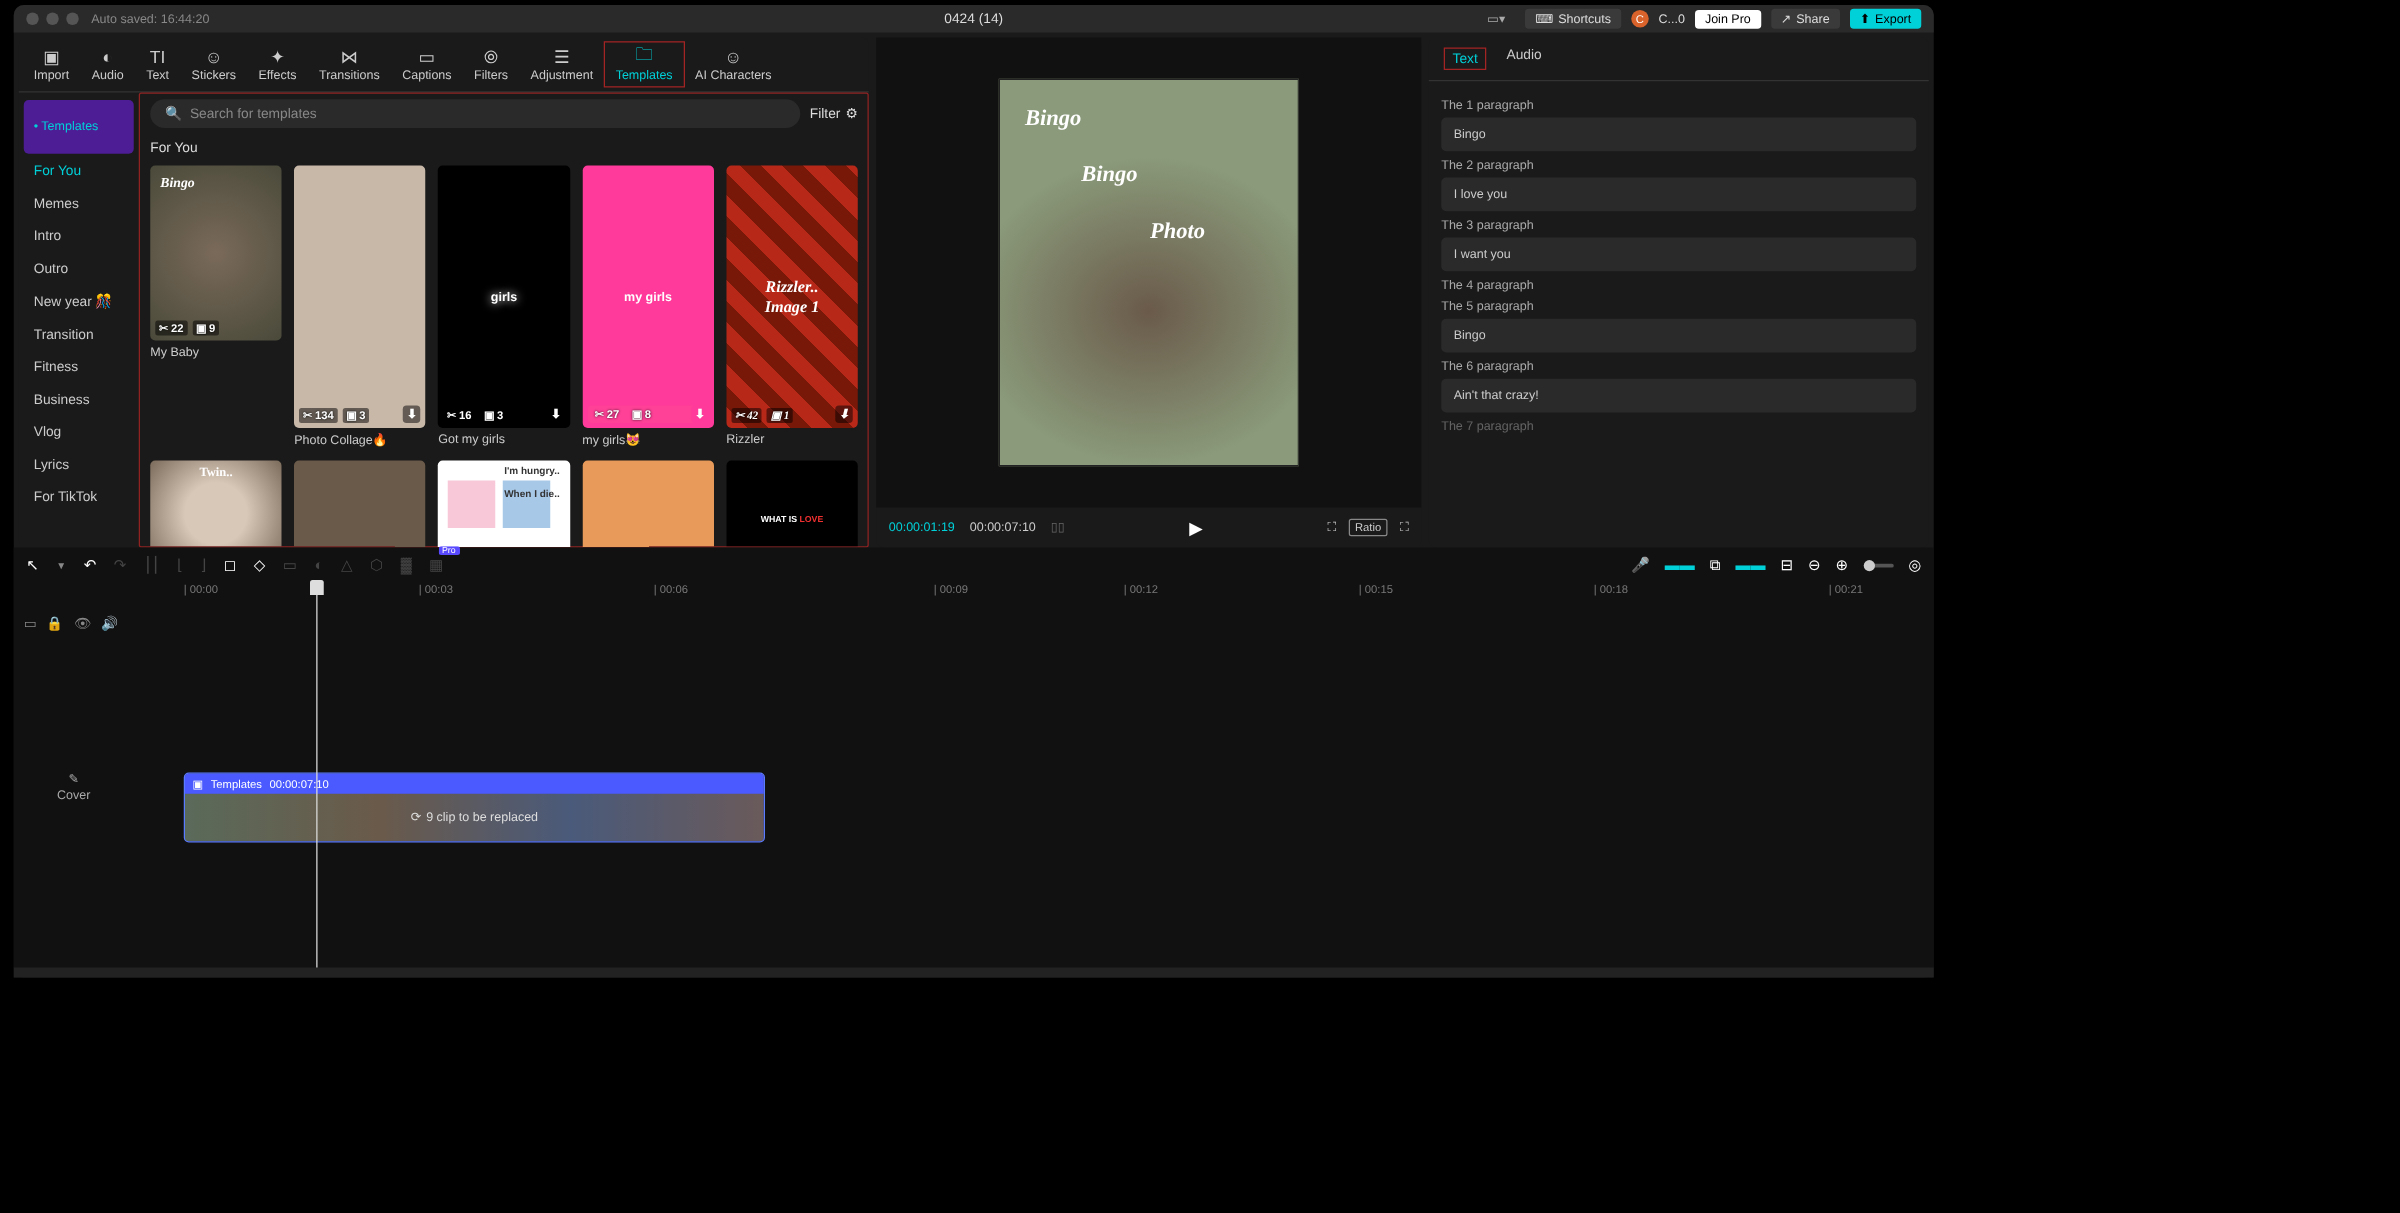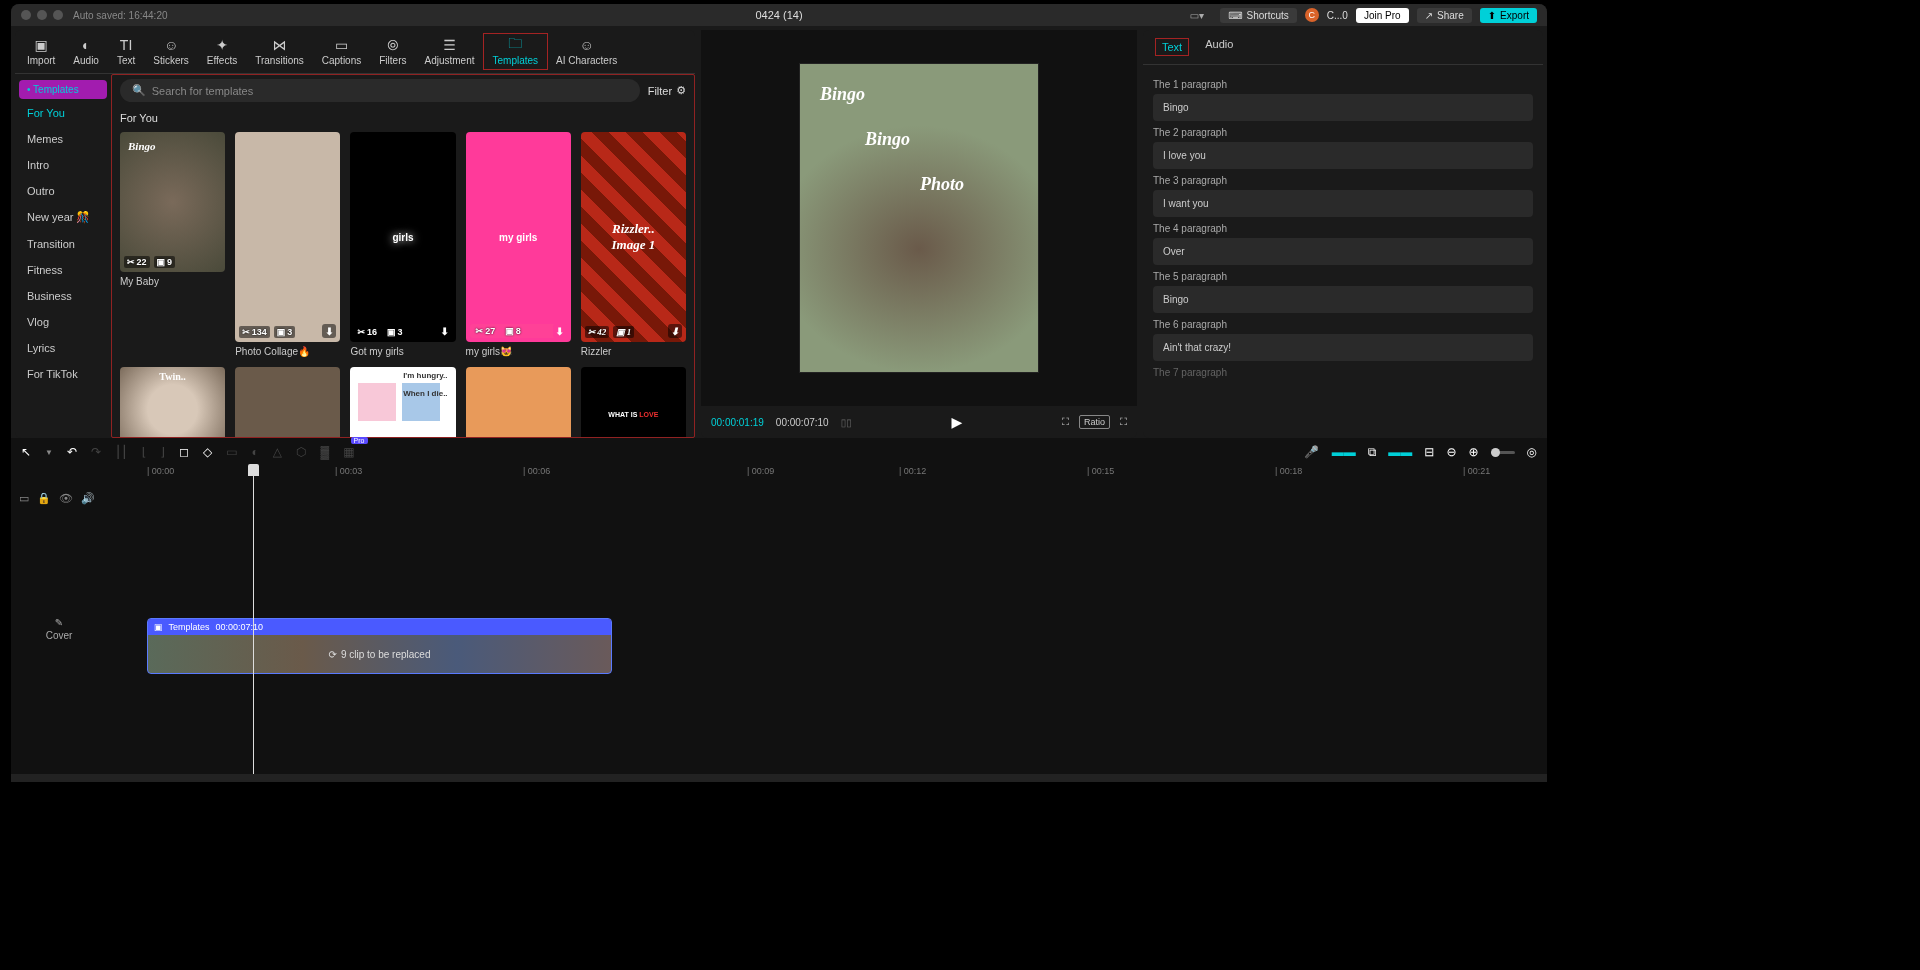--- a/index.html
+++ b/index.html
@@ -25,21 +25,21 @@
   .left-panel { width: 680px; background: #1a1a1a; border-radius: 6px; display: flex; flex-direction: column; }
   .topnav { height: 44px; display: flex; align-items: center; padding: 0 4px; gap: 2px; border-bottom: 1px solid #333; }
   .topnav-item { display: flex; flex-direction: column; align-items: center; gap: 2px; color: #ccc; font-size: 10px; padding: 2px 8px; cursor: pointer; border-radius: 4px; }
   .topnav-item.active { color: #00d0d8; }
   .topnav-item .icon { width: 16px; height: 16px; display: flex; align-items: center; justify-content: center; font-size: 14px; }
   
   .left-body { flex: 1; display: flex; min-height: 0; }
   .sidebar { width: 96px; padding: 6px 4px; display: flex; flex-direction: column; gap: 2px; overflow-y: auto; }
   .sidebar-item { color: #ccc; font-size: 11px; padding: 6px 8px; cursor: pointer; border-radius: 4px; }
   .sidebar-item.active { color: #00d0d8; }
-  .sidebar-header { color: #00d0d8; font-size: 10px; padding: 4px 8px; background: #a21caf; border-radius: 4px; }
+  .sidebar-header { color: #00d0d8; font-size: 10px; padding: 16px 8px; background: #4c1d95; border-radius: 4px; }
   
   .browser { flex: 1; padding: 4px 8px; overflow-y: auto; border: 1px solid rgba(224,40,40,0.6); border-radius: 2px; }
   .browser-top { display: flex; align-items: center; gap: 8px; margin-bottom: 10px; }
   .search { flex: 1; background: #2a2a2a; border-radius: 14px; padding: 5px 12px; color: #888; font-size: 11px; display: flex; align-items: center; gap: 6px; }
   .filter-btn { color: #ddd; font-size: 11px; display: flex; align-items: center; gap: 4px; cursor: pointer; }
   .section-title { color: #ddd; font-size: 11px; margin-bottom: 8px; }
   .grid { display: grid; grid-template-columns: repeat(5,1fr); gap: 10px; }
   .card { display: flex; flex-direction: column; gap: 4px; }
   .thumb { aspect-ratio: 9/16; width: 100%; border-radius: 4px; position: relative; background: #333; overflow: hidden; display: flex; align-items: center; justify-content: center; color: #fff; font-size: 11px; font-weight: bold; }
   .thumb.short { aspect-ratio: 12/16; }
@@ -304,21 +304,20 @@
         <span class="rp-tab">Audio</span>
       </div>
       <div class="rp-body">
         <div class="para-label">The 1 paragraph</div>
         <input class="para-input" value="Bingo" style="">
         <div class="para-label">The 2 paragraph</div>
         <input class="para-input" value="I love you" style="">
         <div class="para-label">The 3 paragraph</div>
         <input class="para-input" value="I want you" style="">
         <div class="para-label">The 4 paragraph</div>
-        <input class="para-input" value="Over" style="">
         <div class="para-label">The 5 paragraph</div>
         <input class="para-input" value="Bingo" style="">
         <div class="para-label">The 6 paragraph</div>
         <input class="para-input" value="Ain't that crazy!" style="">
         <div class="para-label" style="opacity:0.5">The 7 paragraph</div>
       </div>
     </div>
   </div>
 
   <div class="timeline">

